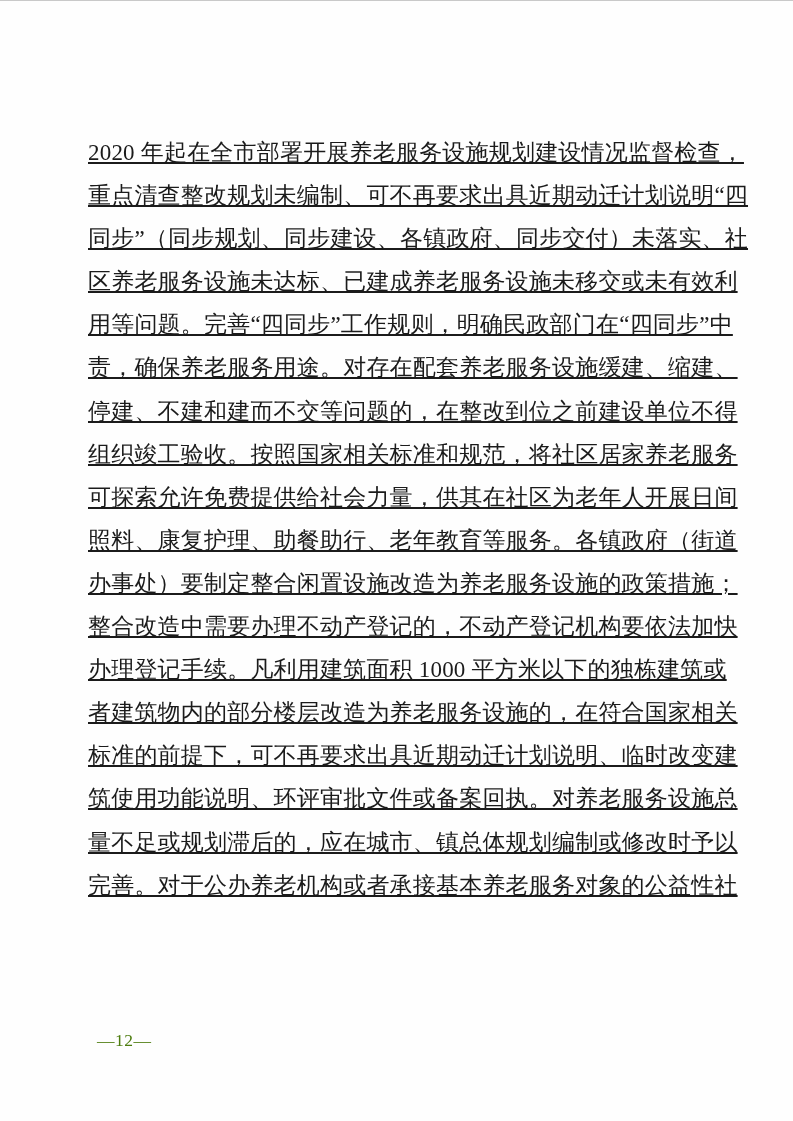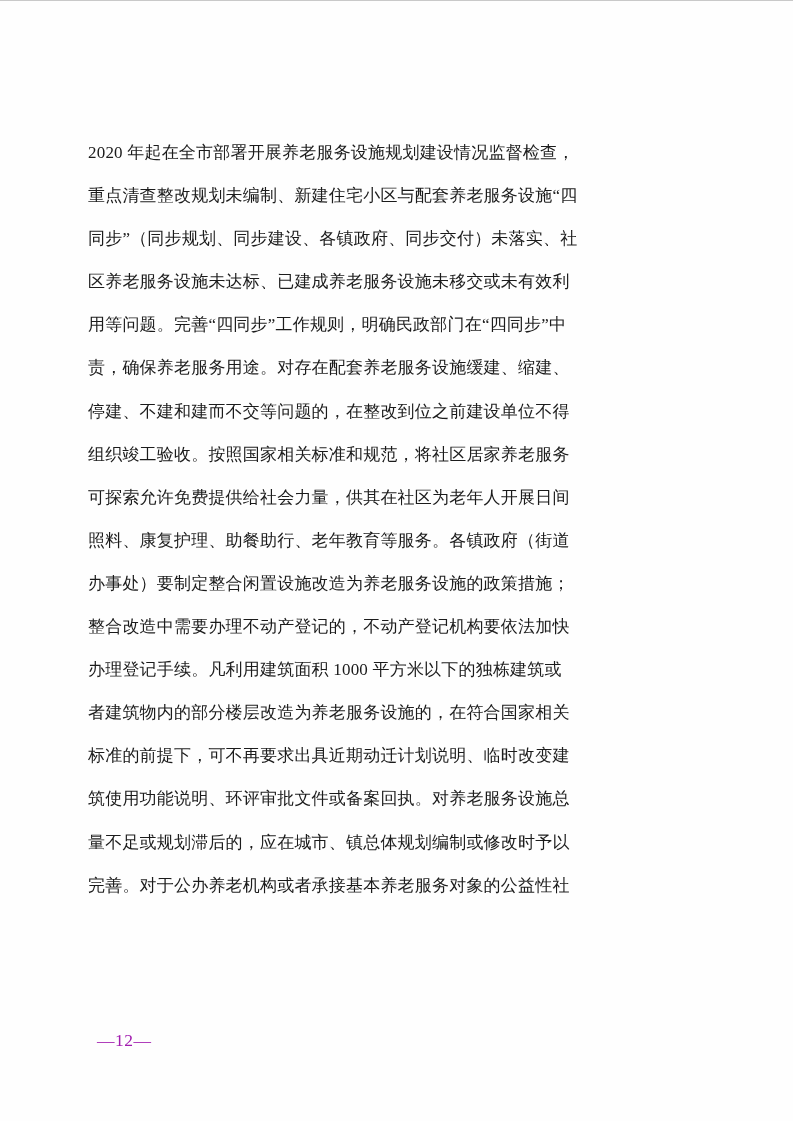--- a/index.html
+++ b/index.html
@@ -26,52 +26,53 @@
   }
   .text-block {
     position: absolute;
     top: 131px;
     left: 88px;
     width: 617px;
   }
   .text-line {
     height: 43.1px;
     line-height: 43.1px;
-    font-size: 17px;
+    font-size: 23px;
     white-space: nowrap;
     text-align: justify;
     text-align-last: justify;
     text-justify: inter-character;
     letter-spacing: 0.2px;
     overflow: visible;
+    text-decoration: underline;
   }
   
   .text-line::after {
     content: "";
     display: inline-block;
     width: 100%;
   }
   .page-number {
     position: absolute;
     left: 97px;
     top: 1030px;
     font-size: 17.5px;
     letter-spacing: 0.5px;
-    color: #a21caf;
+    color: #4d7c0f;
     font-family: "Liberation Serif", "DejaVu Serif", serif;
   }
 </style>
 </head>
 <body>
 
 <div class="page">
   <div class="scan-edge-top"></div>
   <div class="text-block">
       <div class="text-line">2020 年起在全市部署开展养老服务设施规划建设情况监督检查，</div>
-      <div class="text-line">重点清查整改规划未编制、新建住宅小区与配套养老服务设施“四</div>
+      <div class="text-line">重点清查整改规划未编制、可不再要求出具近期动迁计划说明“四</div>
       <div class="text-line">同步”（同步规划、同步建设、各镇政府、同步交付）未落实、社</div>
       <div class="text-line">区养老服务设施未达标、已建成养老服务设施未移交或未有效利</div>
       <div class="text-line">用等问题。完善“四同步”工作规则，明确民政部门在“四同步”中</div>
       <div class="text-line">责，确保养老服务用途。对存在配套养老服务设施缓建、缩建、</div>
       <div class="text-line">停建、不建和建而不交等问题的，在整改到位之前建设单位不得</div>
       <div class="text-line">组织竣工验收。按照国家相关标准和规范，将社区居家养老服务</div>
       <div class="text-line">可探索允许免费提供给社会力量，供其在社区为老年人开展日间</div>
       <div class="text-line">照料、康复护理、助餐助行、老年教育等服务。各镇政府（街道</div>
       <div class="text-line">办事处）要制定整合闲置设施改造为养老服务设施的政策措施；</div>
       <div class="text-line">整合改造中需要办理不动产登记的，不动产登记机构要依法加快</div>

